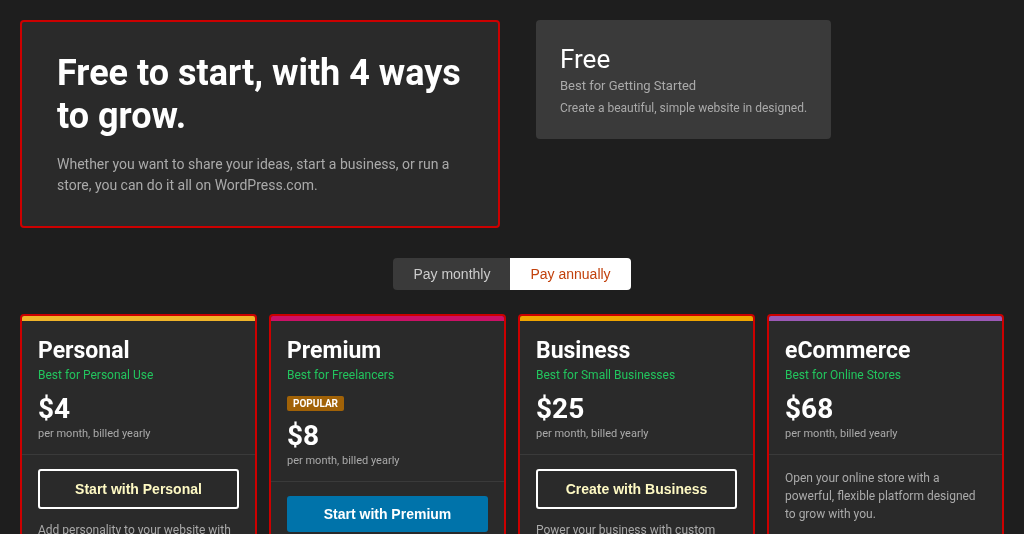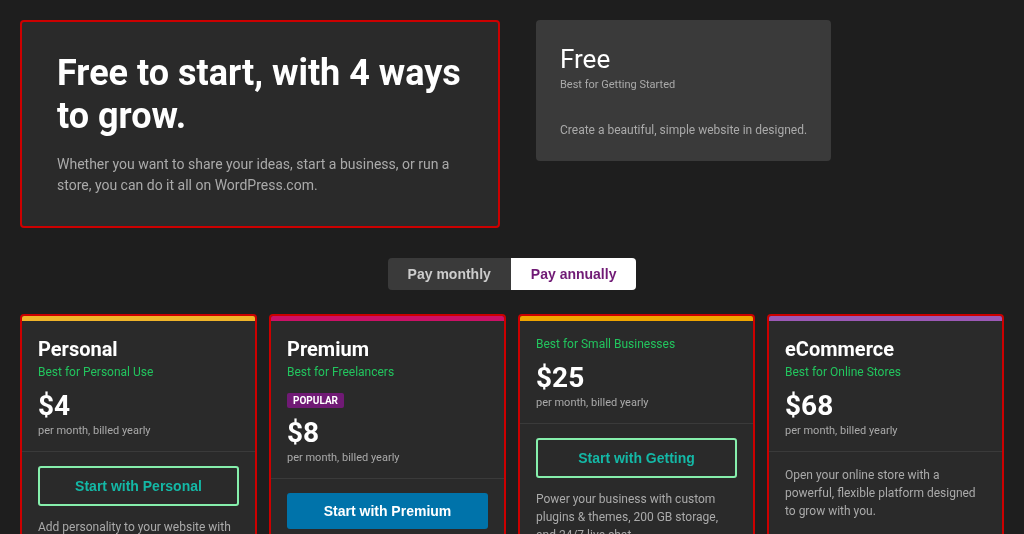--- a/index.html
+++ b/index.html
@@ -48,23 +48,23 @@
       min-width: 260px;
     }
 
     .free-card-title {
       font-size: 26px;
       font-weight: 400;
       margin-bottom: 4px;
     }
 
     .free-card-subtitle {
-      font-size: 11px;
-      color: #aaa;
-      margin-bottom: 32px;
+      font-size: 13px;
+      color: #aaa;
+      margin-bottom: 8px;
     }
 
     .free-card-btn {
       display: block;
       width: 100%;
       background-color: #0073aa;
       color: #fff;
       border: none;
       border-radius: 3px;
       padding: 10px;
@@ -91,31 +91,31 @@
       border-radius: 4px;
       display: flex;
       overflow: hidden;
     }
 
     .toggle-btn {
       padding: 8px 20px;
       font-size: 14px;
       border: none;
       cursor: pointer;
-      font-weight: 700;
+      font-weight: 400;
     }
 
     .toggle-btn.inactive {
       background-color: transparent;
       color: #ccc;
     }
 
     .toggle-btn.active {
       background-color: #fff;
-      color: #701a75;
+      color: #c2410c;
     }
 
     .plans-section {
       display: flex;
       gap: 12px;
     }
 
     .plan-card {
       background-color: #2a2a2a;
       border-radius: 4px;
@@ -126,35 +126,35 @@
 
     .plan-card-top-bar {
       height: 5px;
     }
 
     .plan-card-body {
       padding: 16px;
     }
 
     .plan-name {
-      font-size: 20px;
+      font-size: 23px;
       font-weight: 700;
       color: #fff;
       margin-bottom: 4px;
     }
 
     .plan-tagline {
       font-size: 12px;
       color: #22c55e;
       margin-bottom: 10px;
     }
 
     .popular-badge {
       display: inline-block;
-      background-color: #701a75;
+      background-color: #a16207;
       color: #fff;
       font-size: 10px;
       font-weight: 700;
       padding: 2px 6px;
       border-radius: 2px;
       margin-bottom: 8px;
       text-transform: uppercase;
     }
 
     .plan-price {
@@ -183,22 +183,22 @@
       padding: 10px;
       font-size: 14px;
       font-weight: 600;
       cursor: pointer;
       text-align: center;
       margin-bottom: 12px;
     }
 
     .plan-btn.outline {
       background-color: transparent;
-      border: 2px solid #86efac;
-      color: #14b8a6;
+      border: 2px solid #ffffff;
+      color: #fef9c3;
     }
 
     .plan-btn.primary {
       background-color: #0073aa;
       border: none;
       color: #fff;
     }
 
     .plan-description {
       font-size: 12px;
@@ -251,26 +251,27 @@
       <div class="plan-price">$8</div>
       <div class="plan-price-detail">per month, billed yearly</div>
       <hr class="plan-divider">
       <button class="plan-btn primary">Start with Premium</button>
       
     </div>
     </div>
     <div class="plan-card">
       <div class="plan-card-top-bar" style="background-color: rgb(240, 165, 0);"></div>
       <div class="plan-card-body">
+      <div class="plan-name">Business</div>
       <div class="plan-tagline">Best for Small Businesses</div>
 
       <div class="plan-price">$25</div>
       <div class="plan-price-detail">per month, billed yearly</div>
       <hr class="plan-divider">
-      <button class="plan-btn outline">Start with Getting</button>
+      <button class="plan-btn outline">Create with Business</button>
       <div class="plan-description">Power your business with custom plugins &amp; themes, 200 GB storage, and 24/7 live chat.</div>
     </div>
     </div>
     <div class="plan-card">
       <div class="plan-card-top-bar" style="background-color: rgb(155, 89, 182);"></div>
       <div class="plan-card-body">
       <div class="plan-name">eCommerce</div>
       <div class="plan-tagline">Best for Online Stores</div>
 
       <div class="plan-price">$68</div>

